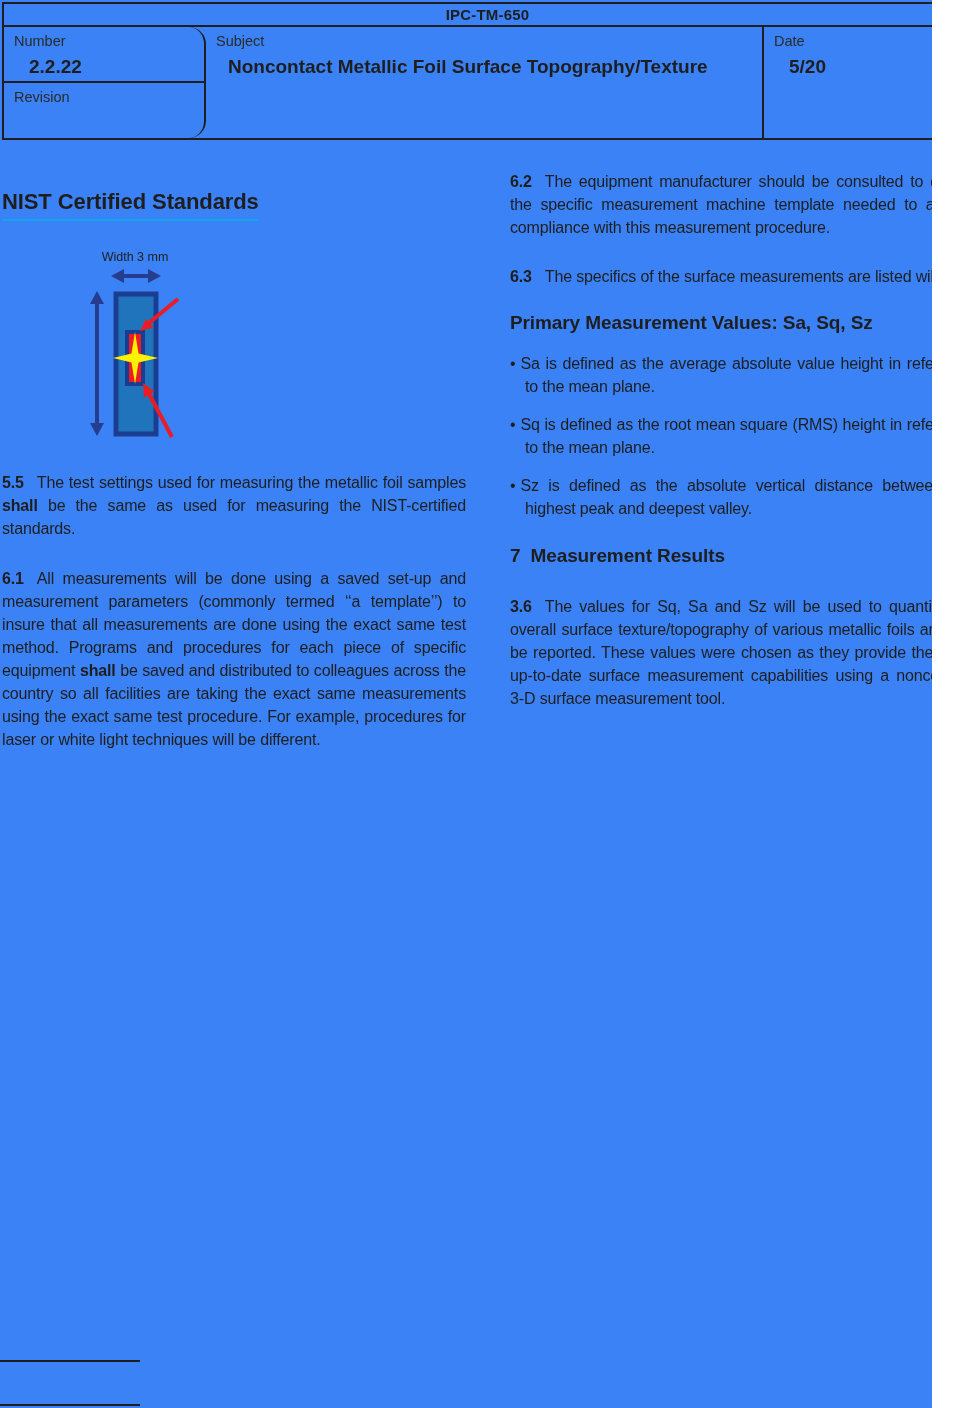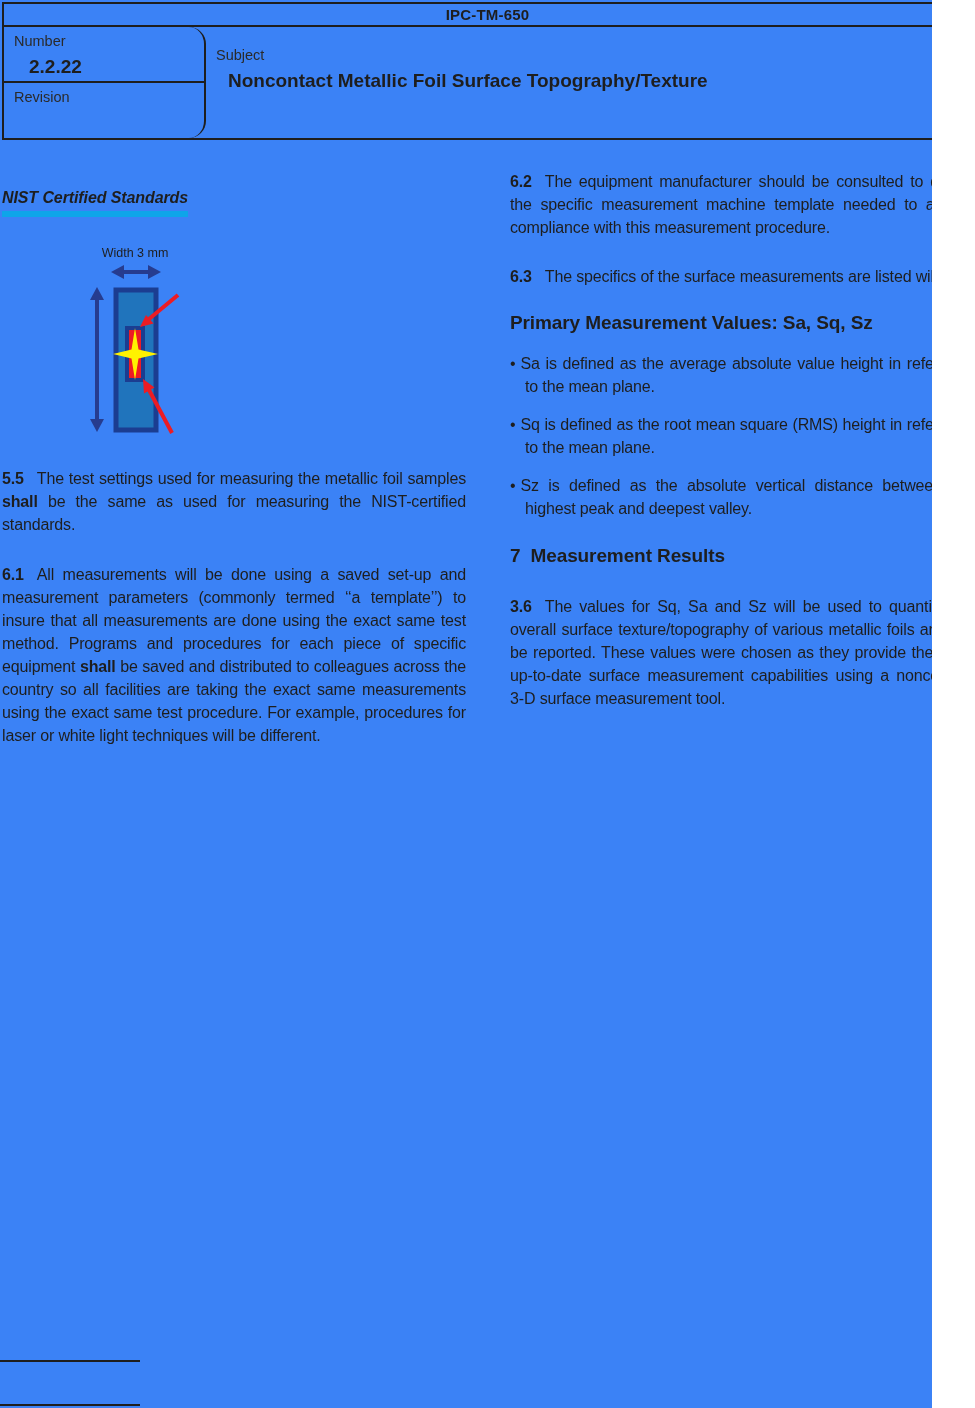--- a/index.html
+++ b/index.html
@@ -8,34 +8,34 @@
     font-family:"Liberation Sans", sans-serif;color:#1e1e1e;
   }
   
   .hdr{position:absolute;left:2px;top:2px;width:967px;height:134px;border:2px solid #1e1e1e;}
   .hdr-title{height:21px;border-bottom:2px solid #1e1e1e;display:flex;align-items:center;justify-content:center;
     font-size:15px;font-weight:600;letter-spacing:.2px;}
   .hdr-cols{display:flex;height:111px;}
   .col-number{width:200px;border-right:2px solid #1e1e1e;display:flex;flex-direction:column;border-radius:17px;}
   .cell-number{height:56px;border-bottom:2px solid #1e1e1e;padding:6px 10px 0 10px;box-sizing:border-box;}
   .cell-revision{flex:1;padding:6px 10px 0 10px;}
-  .col-subject{flex:1;border-right:2px solid #1e1e1e;padding:20px 10px 0 10px;}
+  .col-subject{flex:1;border-right:2px solid #1e1e1e;padding:6px 10px 0 10px;}
   .col-date{width:187px;padding:6px 10px 0 10px;}
   .hdr-label{font-size:14.5px;color:#2a2a2a;}
   .hdr-value{font-size:19px;font-weight:bold;margin-top:7px;margin-left:15px;}
   .subject-value{margin-left:12px;}
   
   .col-left{position:absolute;left:2px;top:186px;width:464px;}
   .col-right{position:absolute;left:510px;top:170px;width:463px;}
   .para{margin:0;font-size:16px;line-height:23px;text-align:justify;letter-spacing:-0.15px;}
   .sec-num{font-weight:bold;margin-right:13px;}
   .sec-heading{margin:0;font-size:19px;line-height:20px;font-weight:bold;letter-spacing:-0.1px;}
   .h-num{margin-right:10px;}
-  .nist-heading{display:inline-block;font-size:16px;font-weight:bold;border-bottom:6px solid #0ea5e9;
-    padding-bottom:4px;margin:3px 0 0 0;letter-spacing:-0.1px;font-style:italic;}
+  .nist-heading{display:inline-block;font-size:22px;font-weight:bold;border-bottom:2px solid #0ea5e9;
+    padding-bottom:4px;margin:3px 0 0 0;letter-spacing:-0.1px;}
   .mt-55{margin-top:18px;}
   .mt-h6{margin-top:26px;}
   .mt-61{margin-top:27px;}
   .mt-63{margin-top:26px;}
   .mt-primary{margin-top:25px;}
   .mt-bullets{margin-top:19px;}
   .mt-h7{margin-top:26px;}
   .mt-71{margin-top:29px;}
   .bullet{margin:0 0 15px 0;font-size:16px;line-height:23px;text-align:justify;letter-spacing:-0.15px;
     padding-left:15px;text-indent:-15px;}
@@ -70,20 +70,24 @@
           <div class="hdr-label">Number</div>
           <div class="hdr-value">2.2.22</div>
         </div>
         <div class="cell-revision">
           <div class="hdr-label">Revision</div>
         </div>
       </div>
       <div class="col-subject">
         <div class="hdr-label">Subject</div>
         <div class="hdr-value subject-value">Noncontact Metallic Foil Surface Topography/Texture</div>
+      </div>
+      <div class="col-date">
+        <div class="hdr-label">Date</div>
+        <div class="hdr-value">5/20</div>
       </div>
     </div>
   </div>
 
   <div class="col-left">
     <h3 class="nist-heading">NIST Certified Standards</h3>
 
     <div class="fig-wrap">
       <svg width="122" height="206" viewBox="0 0 122 206">
         <text class="fig-label" x="57" y="18" text-anchor="middle">Width 3 mm</text>

